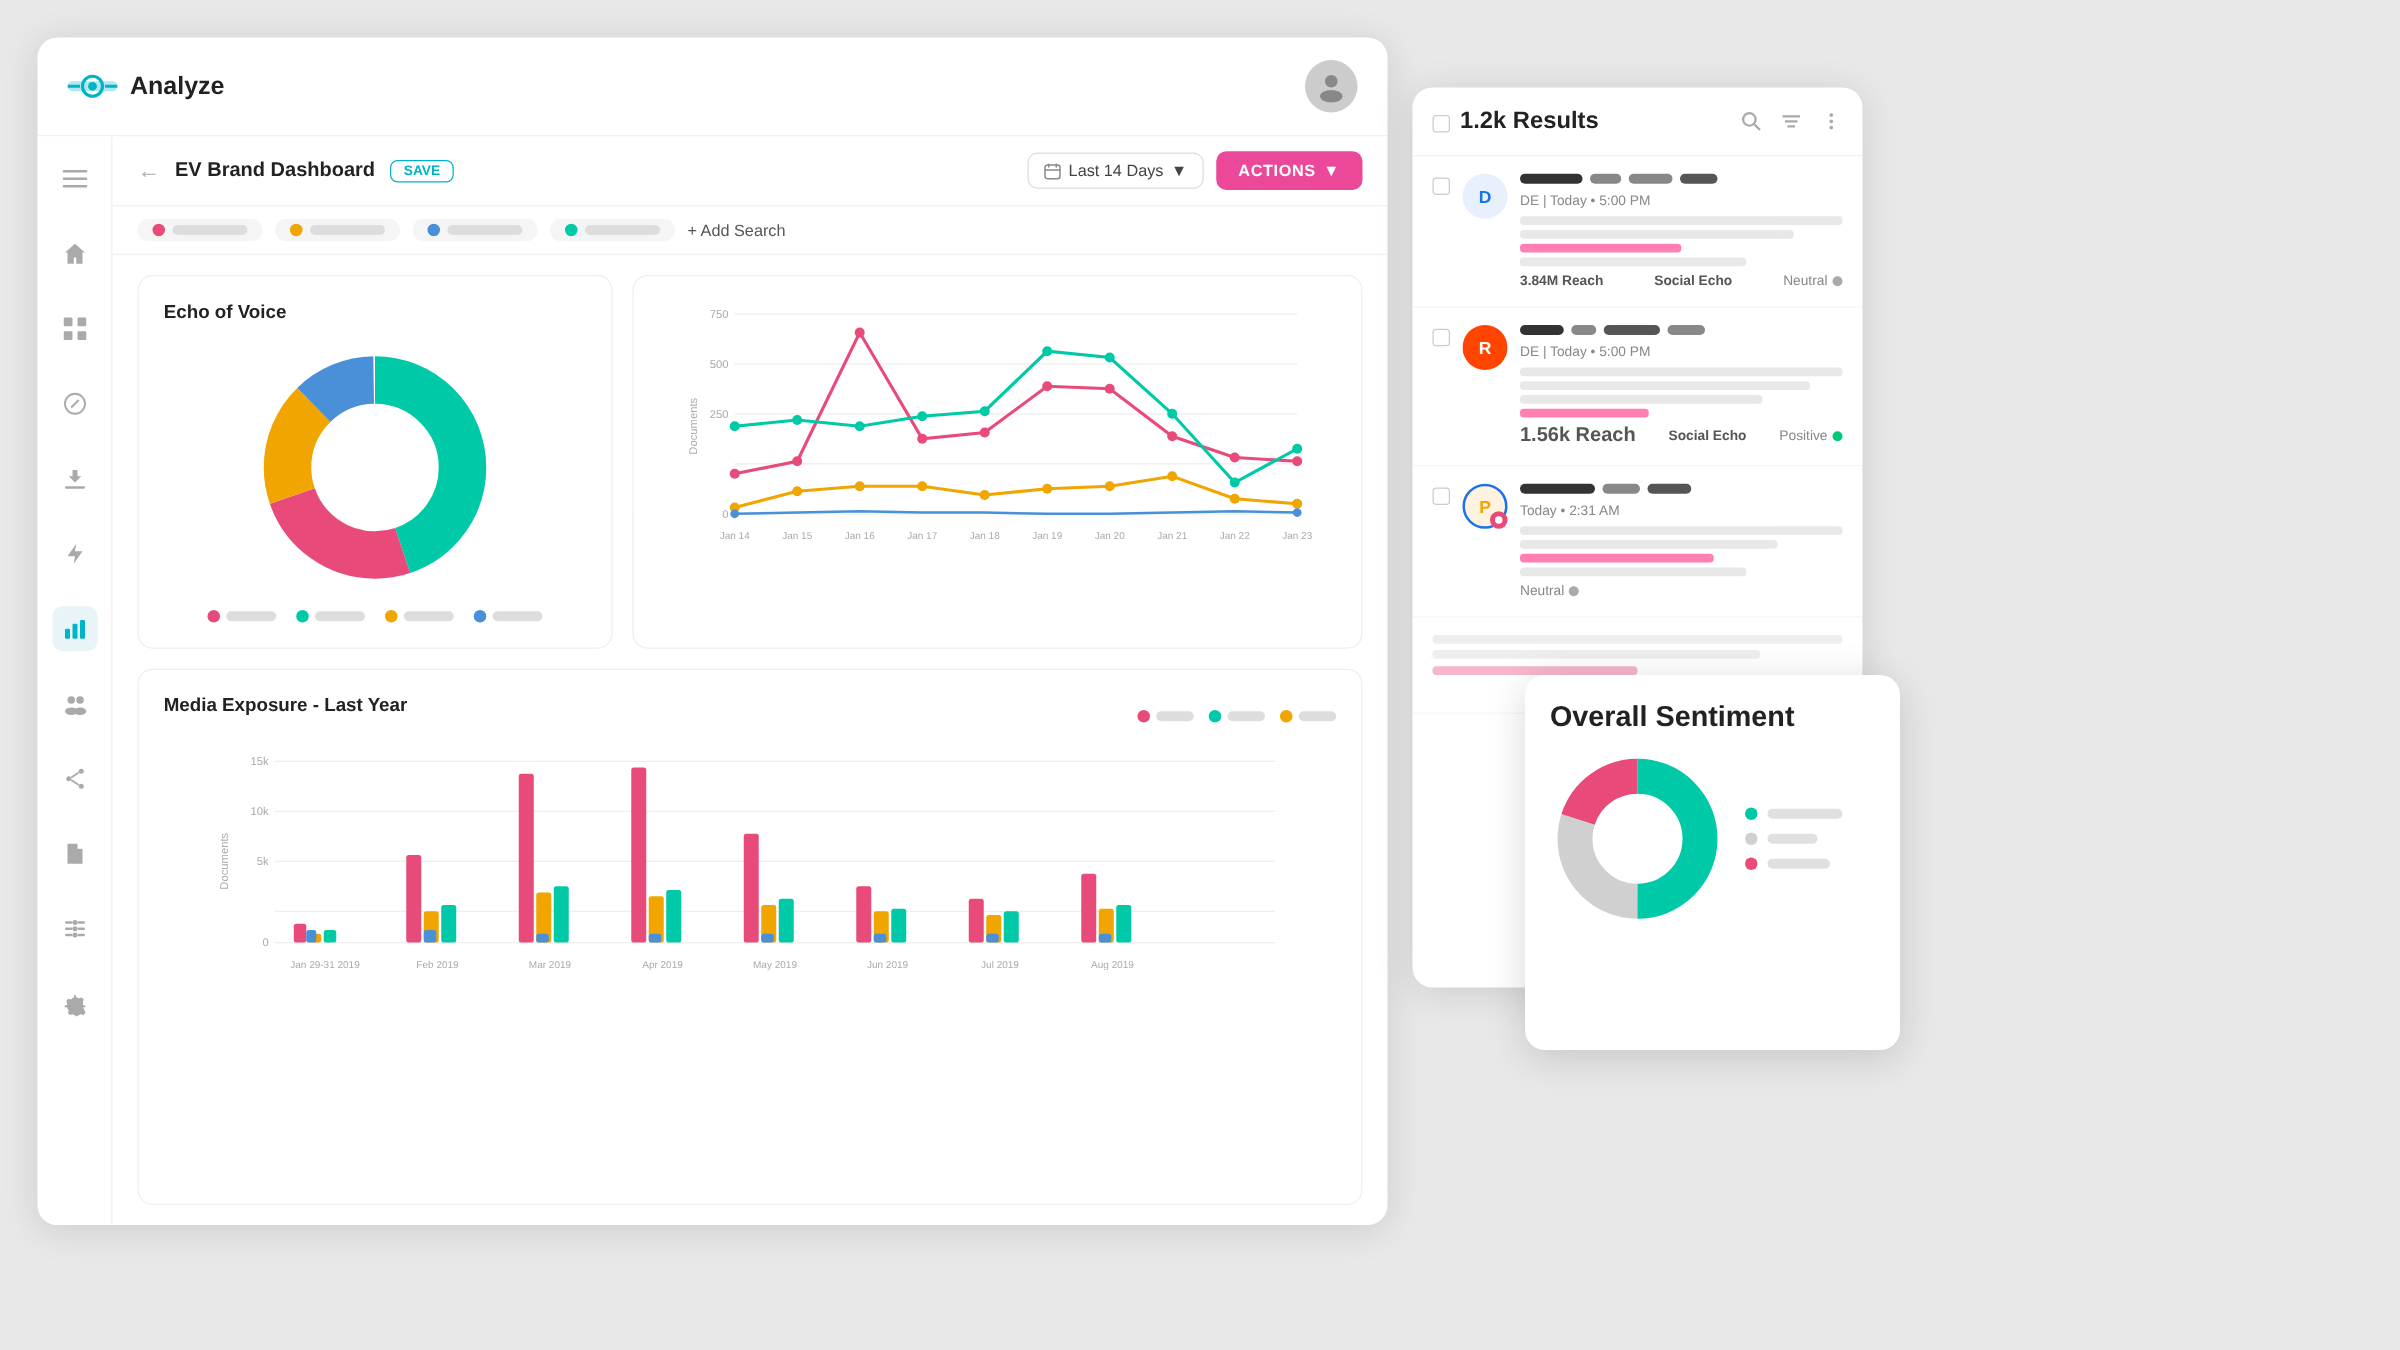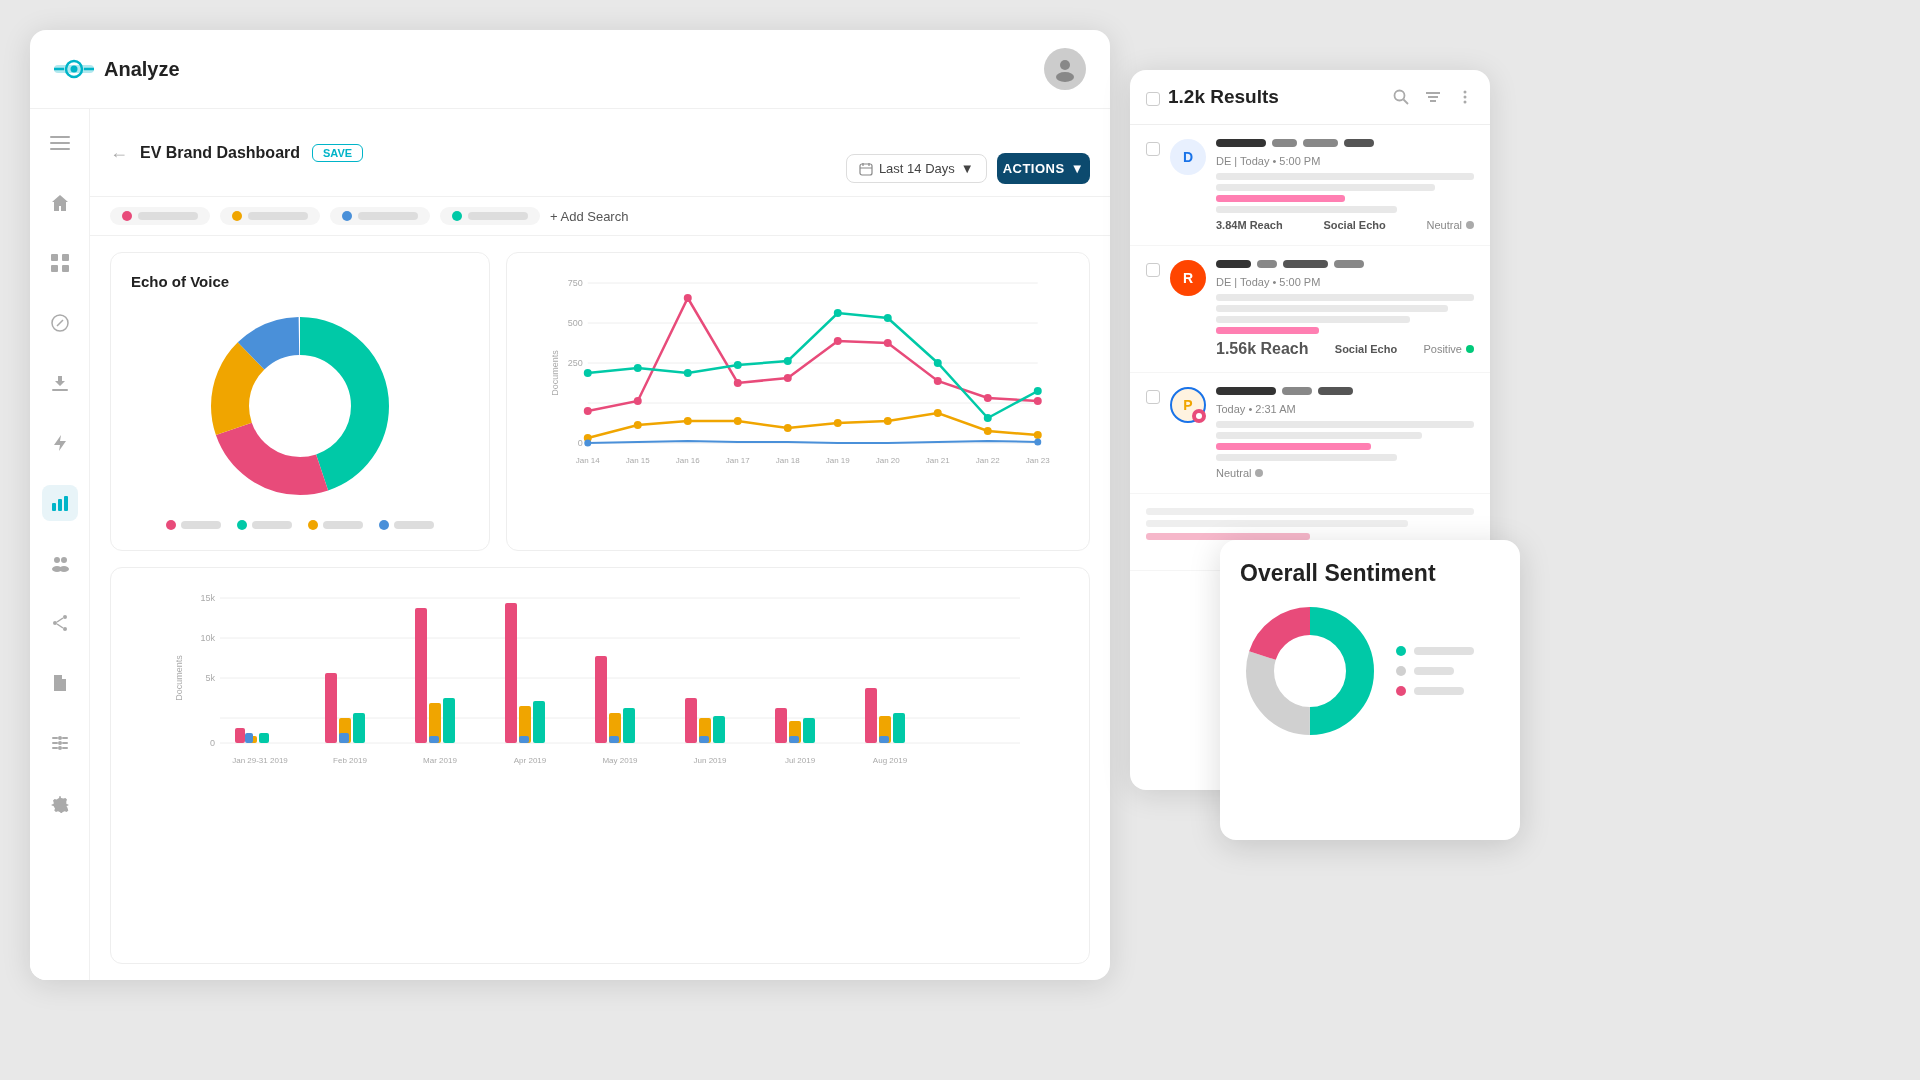--- a/index.html
+++ b/index.html
@@ -141,40 +141,39 @@
       border-radius: 6px;
       padding: 2px 10px;
       font-size: 11px;
       font-weight: 700;
       cursor: pointer;
     }
     .toolbar-right {
       display: flex;
       align-items: center;
       gap: 10px;
-      margin-top: 32px;
     }
     .date-picker {
       display: flex;
       align-items: center;
       gap: 6px;
       background: #fff;
       border: 1px solid #ddd;
       border-radius: 8px;
       padding: 6px 12px;
       font-size: 13px;
       color: #444;
       cursor: pointer;
     }
     .actions-btn {
-      background: #0c4a6e;
+      background: #ec4899;
       color: #fff;
       border: none;
       border-radius: 8px;
-      padding: 8px 6px;
+      padding: 8px 18px;
       font-size: 13px;
       font-weight: 700;
       cursor: pointer;
       display: flex;
       align-items: flex-end;
       gap: 6px;
       letter-spacing: 0.5px;
     }
 
     
@@ -704,20 +703,37 @@
                 <text x="290" y="190" text-anchor="middle" font-size="8" fill="#aaa">Jan 19</text>
                 <text x="340" y="190" text-anchor="middle" font-size="8" fill="#aaa">Jan 20</text>
                 <text x="390" y="190" text-anchor="middle" font-size="8" fill="#aaa">Jan 21</text>
                 <text x="440" y="190" text-anchor="middle" font-size="8" fill="#aaa">Jan 22</text>
                 <text x="490" y="190" text-anchor="middle" font-size="8" fill="#aaa">Jan 23</text>
               </svg>
             </div>
           </div>
 
           <div class="chart-card" style="width:100%">
+            <div class="bar-chart-header">
+              <span class="chart-title">Media Exposure - Last Year</span>
+              <div class="line-legend">
+                <div class="line-legend-item">
+                  <span class="legend-dot" style="background:#e84b7a"></span>
+                  <span class="legend-bar" style="width:30px"></span>
+                </div>
+                <div class="line-legend-item">
+                  <span class="legend-dot" style="background:#00c9a7"></span>
+                  <span class="legend-bar" style="width:30px"></span>
+                </div>
+                <div class="line-legend-item">
+                  <span class="legend-dot" style="background:#f0a500"></span>
+                  <span class="legend-bar" style="width:30px"></span>
+                </div>
+              </div>
+            </div>
             <svg width="100%" height="200" viewBox="0 0 860 200" style="overflow:visible">
 
               <line x1="50" y1="10" x2="850" y2="10" stroke="#eee" stroke-width="1"></line>
               <line x1="50" y1="50" x2="850" y2="50" stroke="#eee" stroke-width="1"></line>
               <line x1="50" y1="90" x2="850" y2="90" stroke="#eee" stroke-width="1"></line>
               <line x1="50" y1="130" x2="850" y2="130" stroke="#eee" stroke-width="1"></line>
               <line x1="50" y1="155" x2="850" y2="155" stroke="#eee" stroke-width="1"></line>
 
               <text x="45" y="13" text-anchor="end" font-size="9" fill="#aaa">15k</text>
               <text x="45" y="53" text-anchor="end" font-size="9" fill="#aaa">10k</text>

